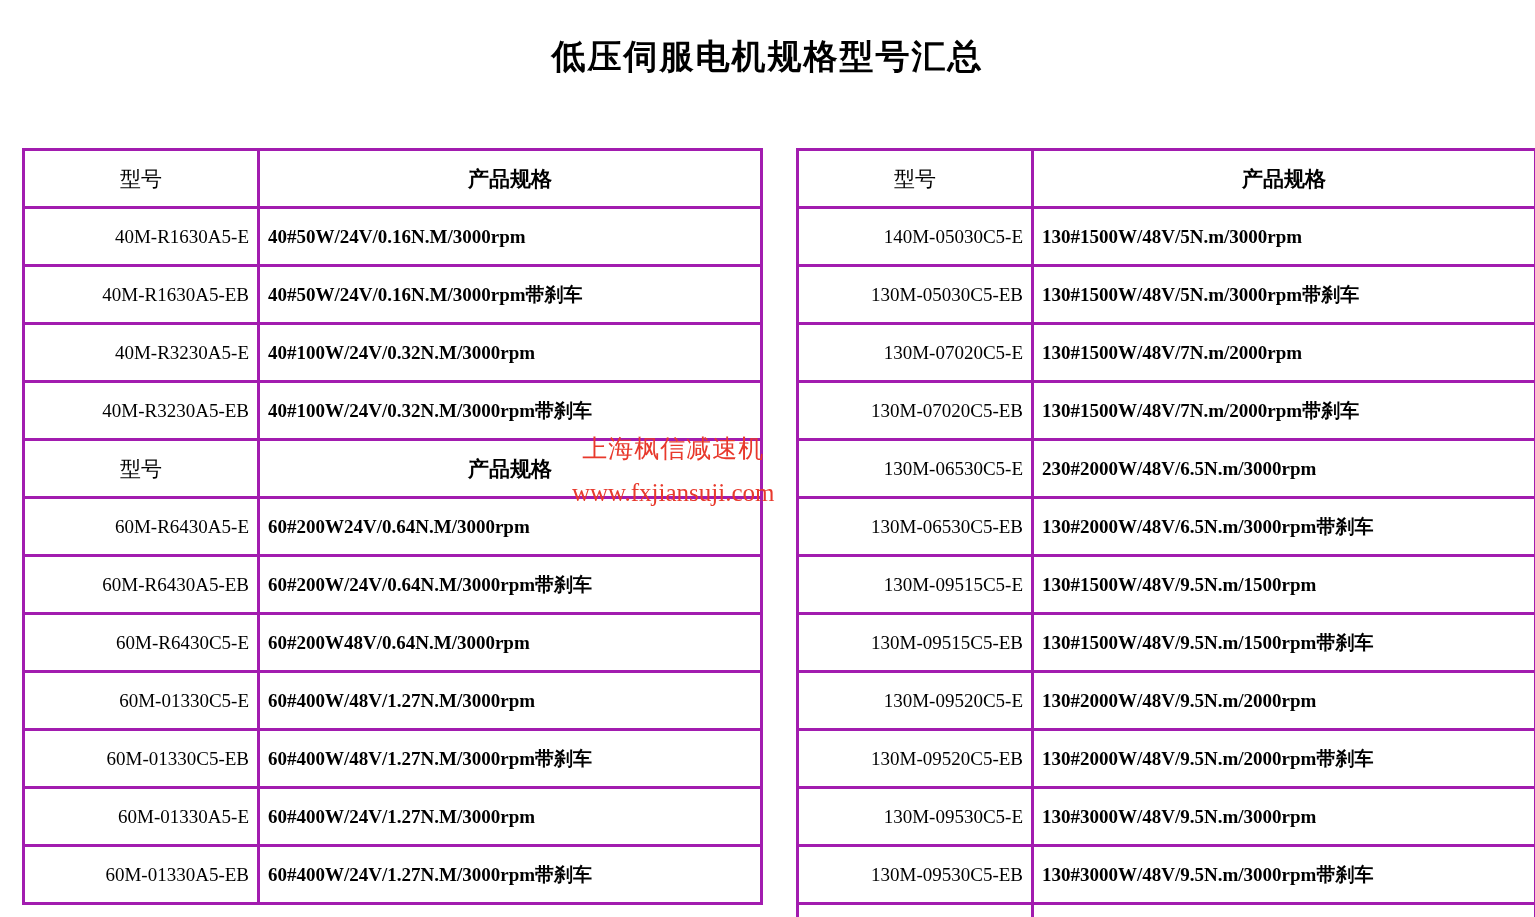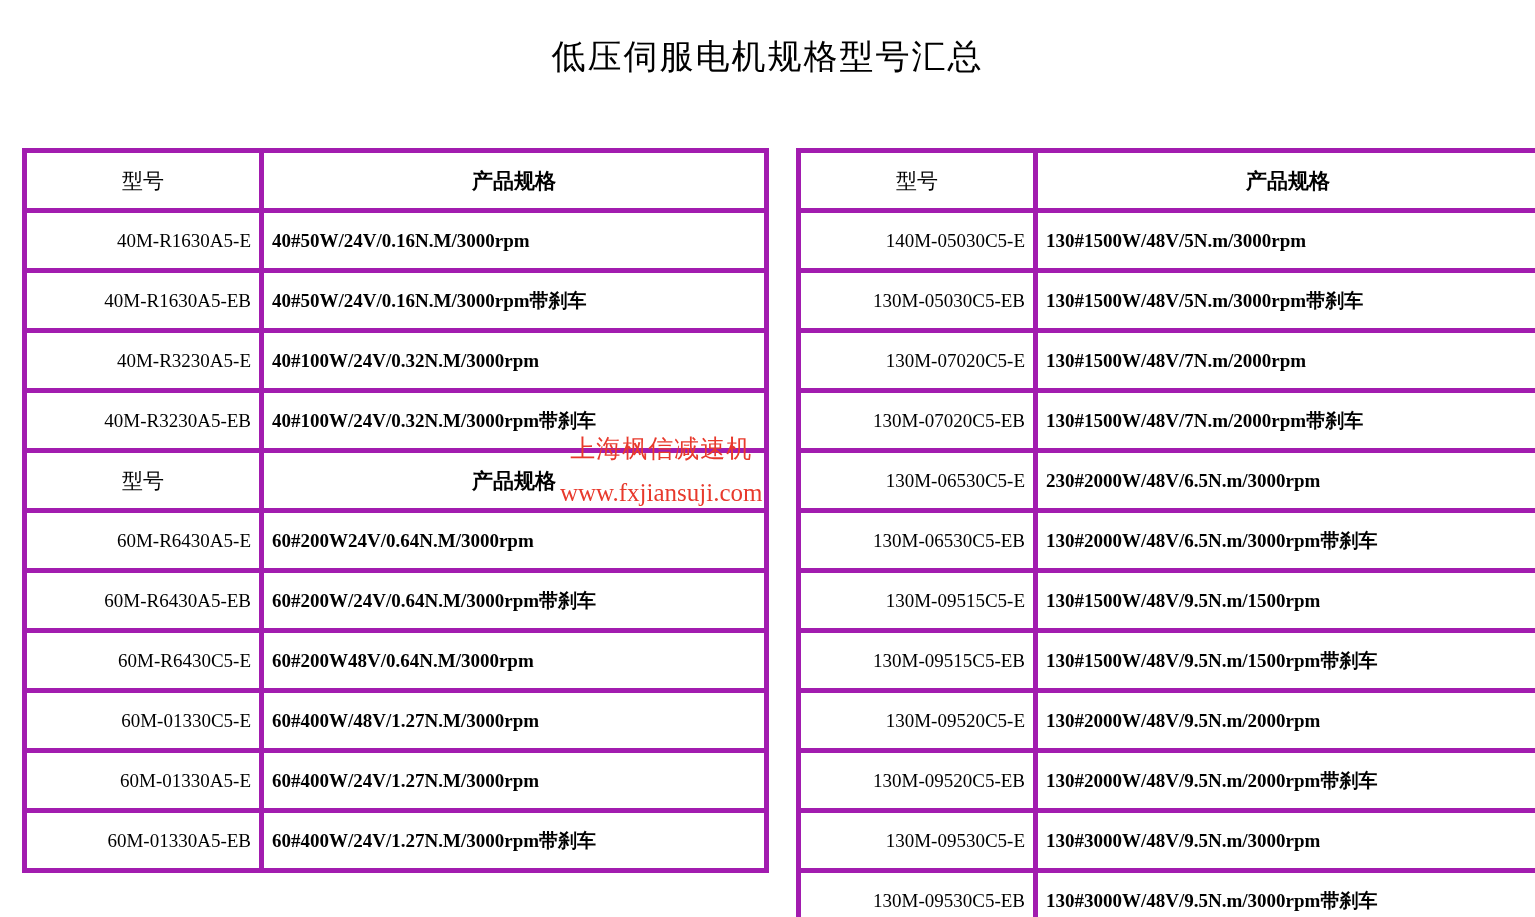--- a/index.html
+++ b/index.html
@@ -11,21 +11,21 @@
     width: 1535px;
     height: 917px;
     font-family: "Liberation Serif", "DejaVu Serif", serif;
     color: #000000;
     overflow: hidden;
     position: relative;
   }
   .page-title {
     text-align: center;
     font-size: 34px;
-    font-weight: normal;
+    font-weight: bold;
     letter-spacing: 2px;
     margin-top: 34px;
     font-family: "DejaVu Sans", "Liberation Sans", sans-serif;
   }
   .tables-wrap {
     position: absolute;
     top: 148px;
     left: 0;
     width: 1535px;
     display: flex;
@@ -38,21 +38,21 @@
   .col-right {
     margin-left: 68px;
     width: 706px;
   }
   table.spec {
     border-collapse: collapse;
     width: 100%;
     table-layout: fixed;
   }
   table.spec td {
-    border: 5px solid #a21caf;
+    border: 3px solid #a21caf;
     height: 55px;
     font-size: 19px;
     padding: 0 8px;
     white-space: nowrap;
     overflow: hidden;
     vertical-align: middle;
     font-family: "Liberation Serif", "DejaVu Serif", serif;
   }
   table.spec td.model {
     width: 216px;
@@ -62,21 +62,21 @@
     width: 484px;
     font-weight: bold;
   }
   table.spec tr.head td {
     text-align: center;
     font-size: 21px;
     font-family: "DejaVu Sans", "Liberation Sans", sans-serif;
   }
   .watermark {
     position: absolute;
-    left: 560px;
+    left: 572px;
     top: 432px;
     text-align: center;
     color: #e8392c;
     pointer-events: none;
     z-index: 5;
   }
   .watermark .wm-line1 {
     font-size: 25px;
     font-family: "DejaVu Sans", "Liberation Sans", sans-serif;
     letter-spacing: 1px;
@@ -128,20 +128,24 @@
             <td class="model">60M-R6430A5-EB</td>
             <td class="spec-cell">60#200W/24V/0.64N.M/3000rpm带刹车</td>
           </tr>
           <tr class="body-row">
             <td class="model">60M-R6430C5-E</td>
             <td class="spec-cell">60#200W48V/0.64N.M/3000rpm</td>
           </tr>
           <tr class="body-row">
             <td class="model">60M-01330C5-E</td>
             <td class="spec-cell">60#400W/48V/1.27N.M/3000rpm</td>
+          </tr>
+          <tr class="body-row">
+            <td class="model">60M-01330C5-EB</td>
+            <td class="spec-cell">60#400W/48V/1.27N.M/3000rpm带刹车</td>
           </tr>
           <tr class="body-row">
             <td class="model">60M-01330A5-E</td>
             <td class="spec-cell">60#400W/24V/1.27N.M/3000rpm</td>
           </tr>
           <tr class="body-row">
             <td class="model">60M-01330A5-EB</td>
             <td class="spec-cell">60#400W/24V/1.27N.M/3000rpm带刹车</td>
           </tr>
         </tbody>

